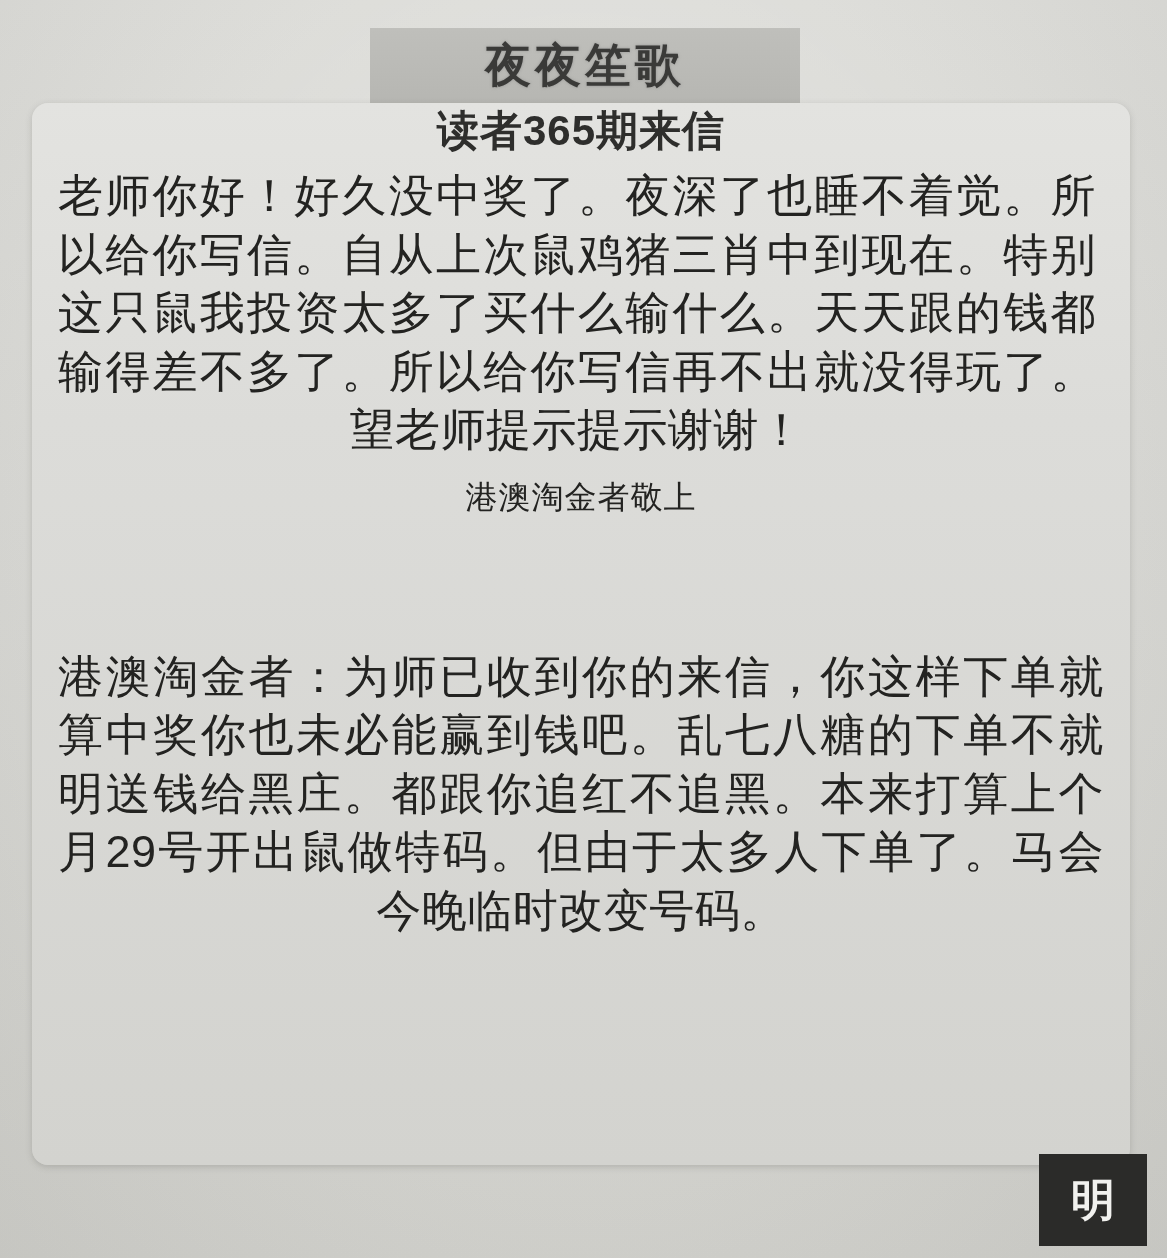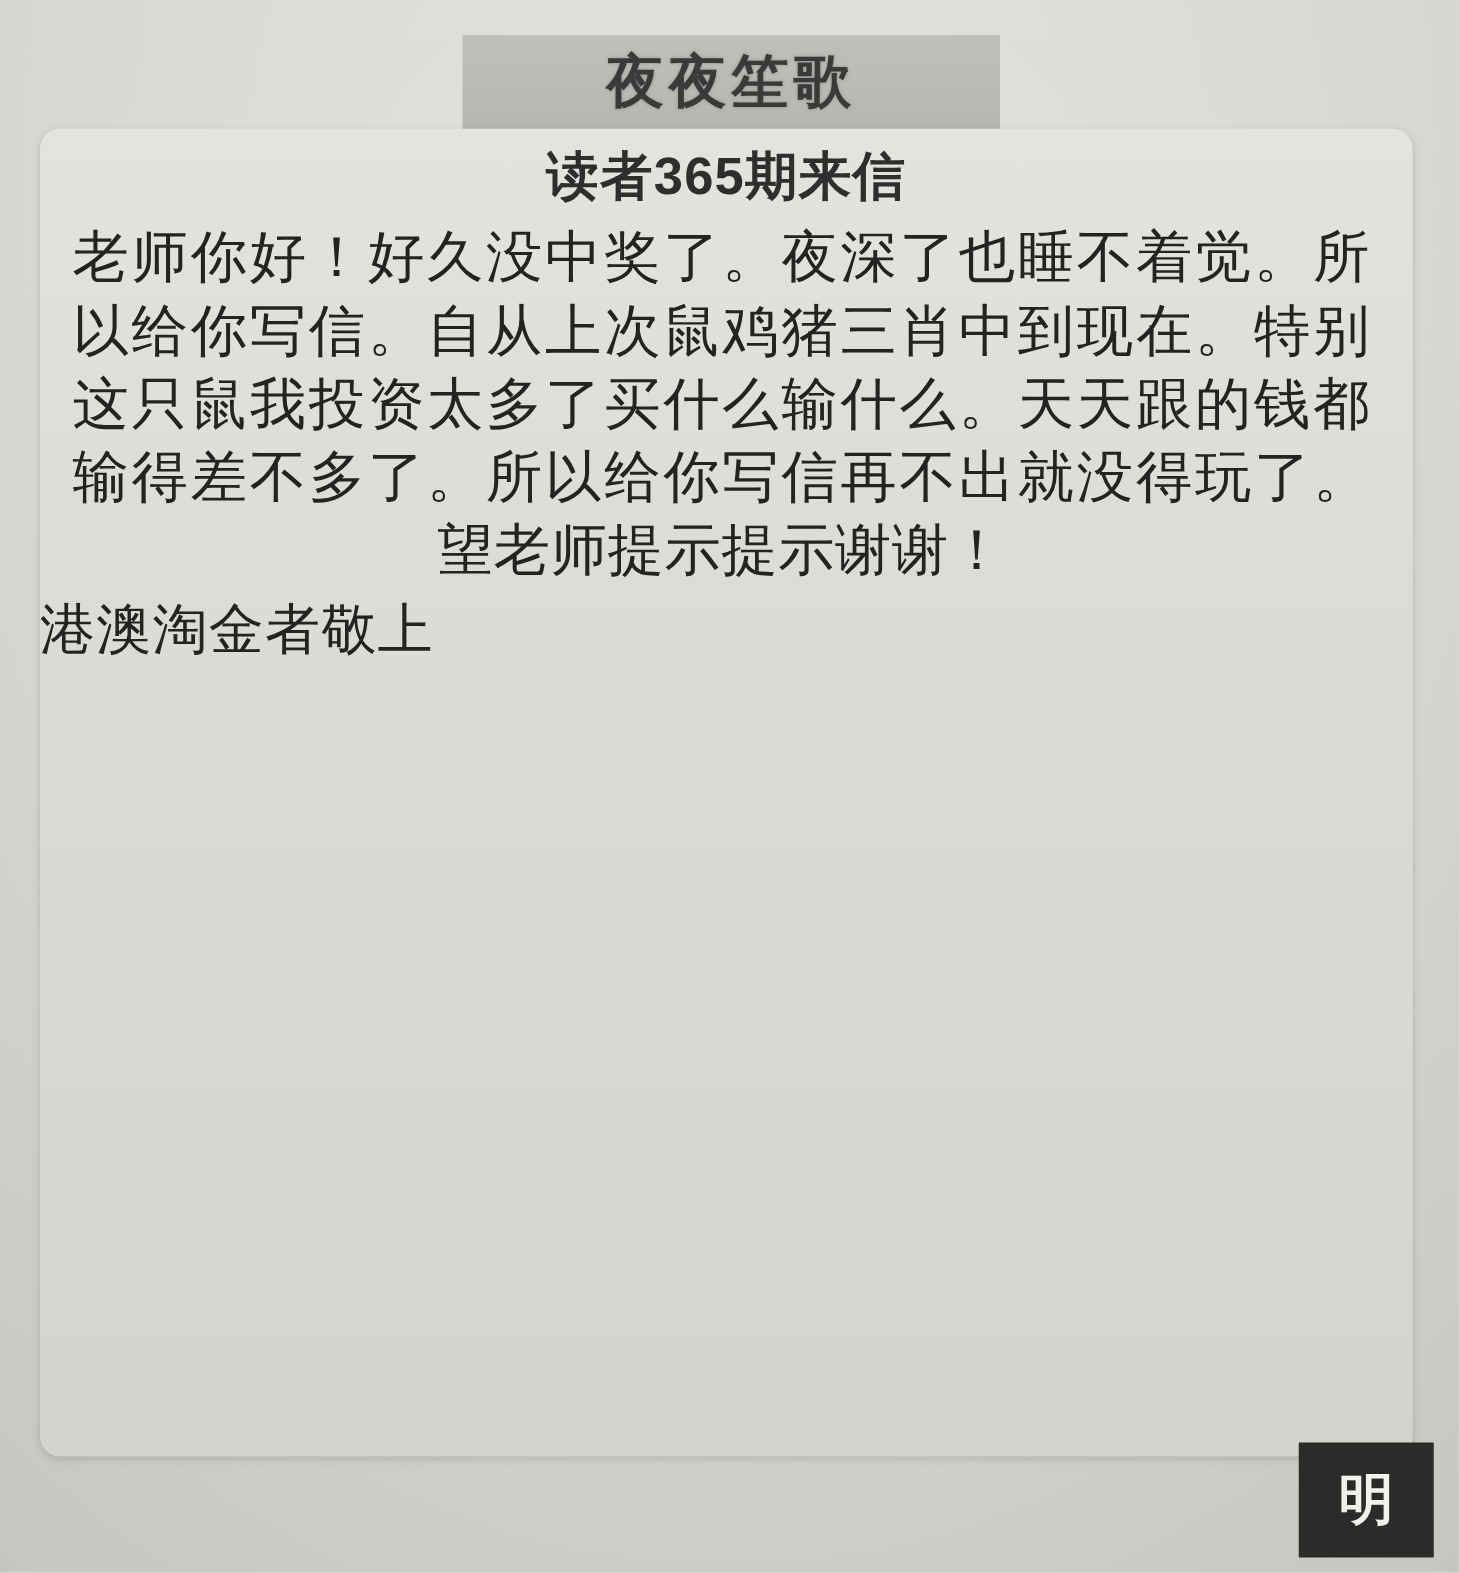--- a/index.html
+++ b/index.html
@@ -51,41 +51,40 @@
     width: 1098px;
     height: 1062px;
     background: linear-gradient(180deg, #e3e3e0 0%, #dcdcd9 30%, #d3d3cf 100%);
     border-radius: 16px;
     box-shadow: 0 2px 6px rgba(90,90,88,0.25);
     padding: 0;
     box-sizing: border-box;
     overflow: hidden;
   }
   .letter-heading {
-    margin-top: 10px;
     text-align: center;
     font-size: 42px;
     font-weight: 600;
     color: #2e2e2c;
     letter-spacing: 1px;
   }
   .body-block {
     margin: 8px 34px 0 26px;
     font-size: 45px;
     line-height: 1.30;
     color: #232321;
     text-align: justify;
     text-align-last: center;
     letter-spacing: 0.5px;
     font-weight: 500;
   }
   .signature {
-    margin-top: 4px;
-    text-align: left;
-    font-size: 44px;
+    margin-top: 16px;
+    text-align: center;
+    font-size: 32px;
     color: #232321;
     font-weight: 500;
     letter-spacing: 1px;
   }
   .gap {
     height: 128px;
   }
   .reply-block {
     margin: 0 26px;
     font-size: 45px;
@@ -134,18 +133,19 @@
 
 <div class="card">
   <div class="letter-heading blur-soft">读者365期来信</div>
 
   <div class="body-block blur-soft">老师你好！好久没中奖了。夜深了也睡不着觉。所以给你写信。自从上次鼠鸡猪三肖中到现在。特别这只鼠我投资太多了买什么输什么。天天跟的钱都输得差不多了。所以给你写信再不出就没得玩了。望老师提示提示谢谢！</div>
 
   <div class="signature blur-soft">港澳淘金者敬上</div>
 
   <div class="gap"></div>
 
+  <div class="reply-block blur-soft">港澳淘金者：为师已收到你的来信，你这样下单就算中奖你也未必能赢到钱吧。乱七八糖的下单不就明送钱给黑庄。都跟你追红不追黑。本来打算上个月29号开出鼠做特码。但由于太多人下单了。马会今晚临时改变号码。</div>
 
 </div>
 
 <div class="stamp">
   <span class="stamp-text">明</span>
 </div>
 
 </body></html>

